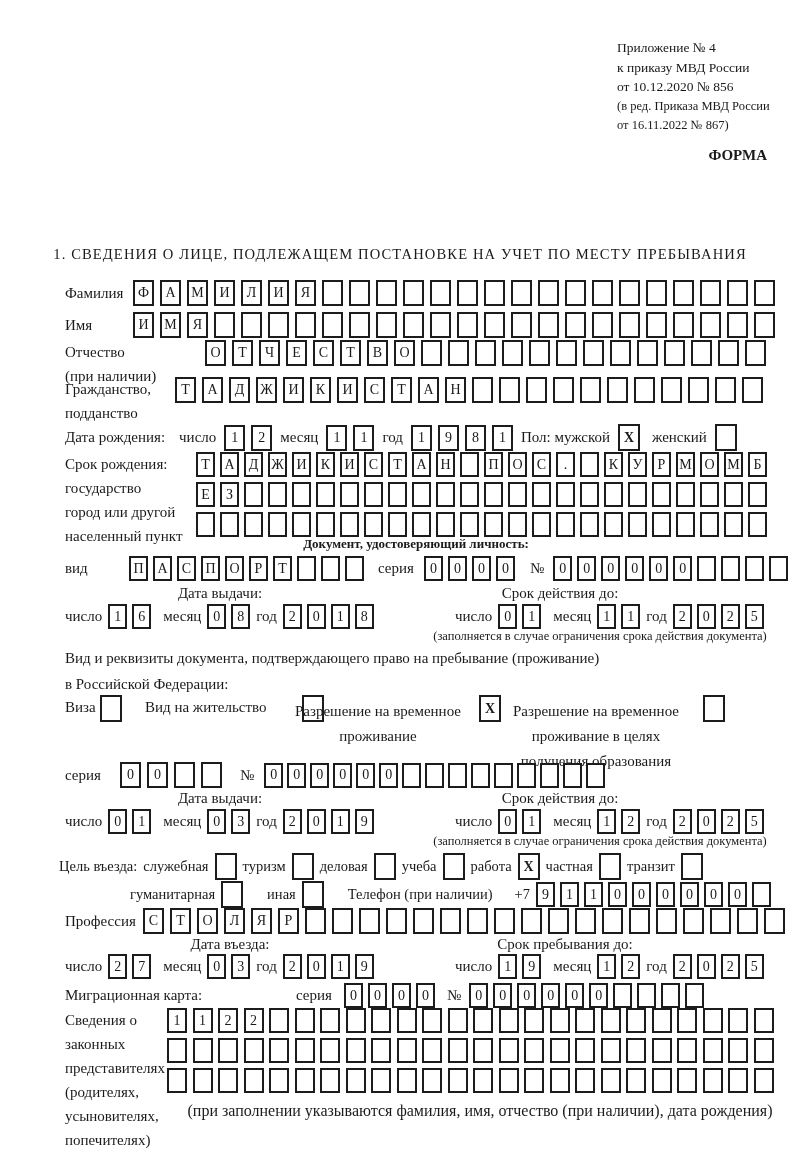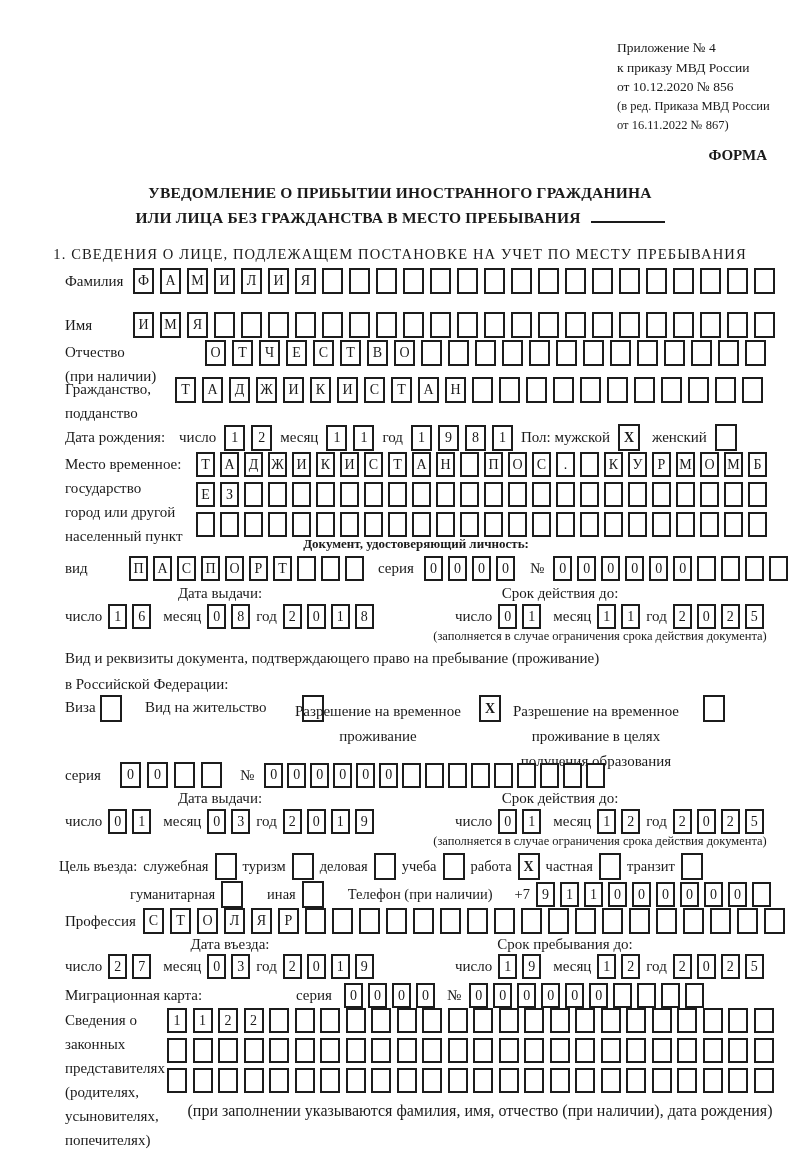--- a/index.html
+++ b/index.html
@@ -35,28 +35,24 @@
   <div class="abs hdr" style="left:617px;top:38px">
     <div>Приложение № 4</div>
     <div>к приказу МВД России</div>
     <div>от 10.12.2020 № 856</div>
     <div class="sub">(в ред. Приказа МВД России</div>
     <div class="sub">от 16.11.2022 № 867)</div>
   </div>
 
   <div class="abs b" style="right:33px;top:147px;font-size:15px">ФОРМА</div>
 
-  <div class="abs title ctr" style="left:0;top:180px;width:100%">
-    <div>УВЕДОМЛЕНИЕ О ПРИБЫТИИ ИНОСТРАННОГО ГРАЖДАНИНА</div>
-    <div><span>ИЛИ ЛИЦА БЕЗ ГРАЖДАНСТВА В МЕСТО ПРЕБЫВАНИЯ</span><span class="blank"></span></div>
-  </div>
 
   <div class="abs sech ctr" style="left:0;top:246px;width:100%">1. СВЕДЕНИЯ О ЛИЦЕ, ПОДЛЕЖАЩЕМ ПОСТАНОВКЕ НА УЧЕТ ПО МЕСТУ ПРЕБЫВАНИЯ</div>
 
-  <div class="row" style="left:65px;top:268px">
+  <div class="row" style="left:65px;top:280px">
     <span class="lbl" style="width:68px">Фамилия</span>
     <span class="cells">
         <span class="cell">Ф</span>
         <span class="cell">А</span>
         <span class="cell">М</span>
         <span class="cell">И</span>
         <span class="cell">Л</span>
         <span class="cell">И</span>
         <span class="cell">Я</span>
         <span class="cell"></span>
@@ -189,21 +185,21 @@
     <span class="cells cb">
         <span class="cell">X</span>
       </span>
     <span class="lbl" style="margin-left:4px">женский</span>
     <span class="cells cb">
         <span class="cell"></span>
       </span>
   </div>
 
   <div class="abs lblcol" style="left:65px;top:452px">
-    <div>Место временное:</div>
+    <div>Срок рождения:</div>
     <div>государство</div>
     <div>город или другой</div>
     <div>населенный пункт</div>
   </div>
   <span class="abs cells sm" style="left:196px;top:452px">
       <span class="cell">Т</span>
       <span class="cell">А</span>
       <span class="cell">Д</span>
       <span class="cell">Ж</span>
       <span class="cell">И</span>

